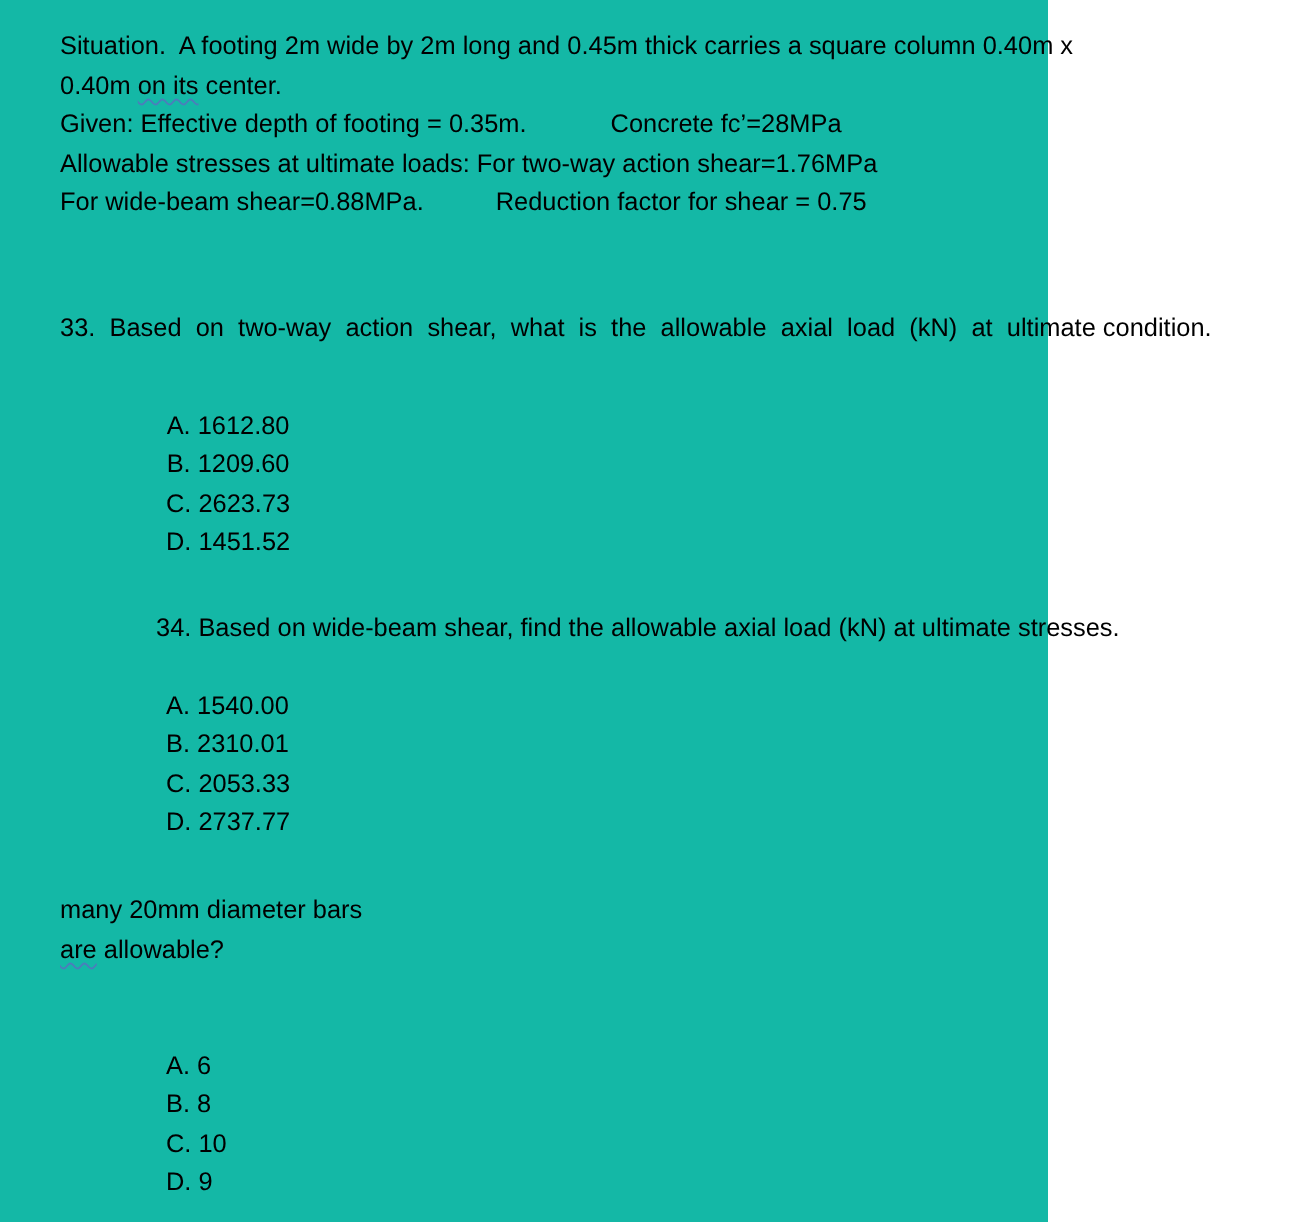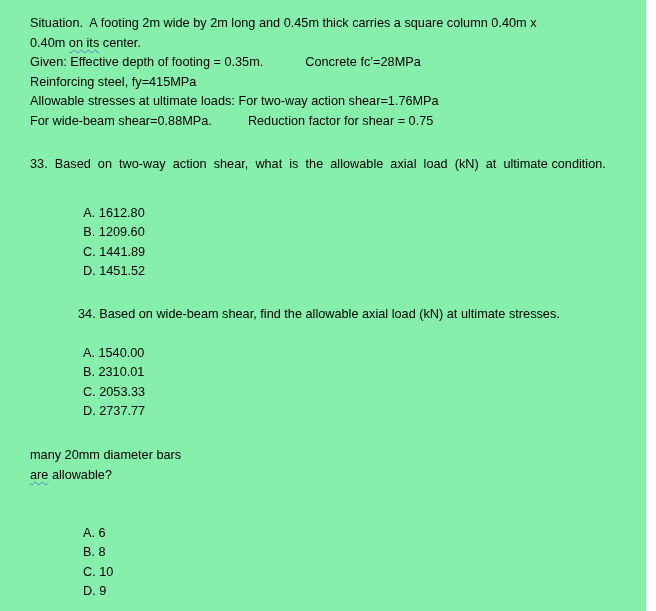--- a/index.html
+++ b/index.html
@@ -12,23 +12,23 @@
     height: 611px;
     font-family: "Liberation Sans", sans-serif;
     color: #000000;
     overflow: hidden;
     position: relative;
   }
   .page {
     position: absolute;
     left: 0;
     top: 0;
-    width: 646px;
+    width: 524px;
     height: 611px;
-    background: #86efac;
+    background: #14b8a6;
   }
   .block {
     position: absolute;
     left: 30px;
     width: 607px;
   }
   .line {
     font-size: 12.7px;
     line-height: 19.6px;
     white-space: pre-wrap;
@@ -77,32 +77,31 @@
 </style>
 </head>
 <body>
 
 <div class="page">
 
   <div class="block" id="situation-block">
     <div class="line just just-last">Situation.  A footing 2m wide by 2m long and 0.45m thick carries a square column 0.40m x</div>
     <div class="line"><span>0.40m </span><span class="sq">on its</span><span> center.</span></div>
     <div class="line"><span>Given: Effective depth of footing = 0.35m.</span><span class="tabgap"></span><span>Concrete fc’=28MPa</span></div>
-    <div class="line">Reinforcing steel, fy=415MPa</div>
     <div class="line">Allowable stresses at ultimate loads: For two-way action shear=1.76MPa</div>
     <div class="line"><span>For wide-beam shear=0.88MPa.</span><span class="tabgap-sm"></span><span>Reduction factor for shear = 0.75</span></div>
   </div>
 
   <div class="block" id="q33-block">
     <div class="line just">33.  Based  on  two-way  action  shear,  what  is  the  allowable  axial  load  (kN)  at  ultimate condition.</div>
   </div>
   <div class="choices" id="q33-choices">
     <div class="choice">A. 1612.80</div>
     <div class="choice">B. 1209.60</div>
-    <div class="choice">C. 1441.89</div>
+    <div class="choice">C. 2623.73</div>
     <div class="choice">D. 1451.52</div>
   </div>
 
   <div class="block" id="q34-block">
     <div class="line">34. Based on wide-beam shear, find the allowable axial load (kN) at ultimate stresses.</div>
   </div>
   <div class="choices" id="q34-choices">
     <div class="choice">A. 1540.00</div>
     <div class="choice">B. 2310.01</div>
     <div class="choice">C. 2053.33</div>

